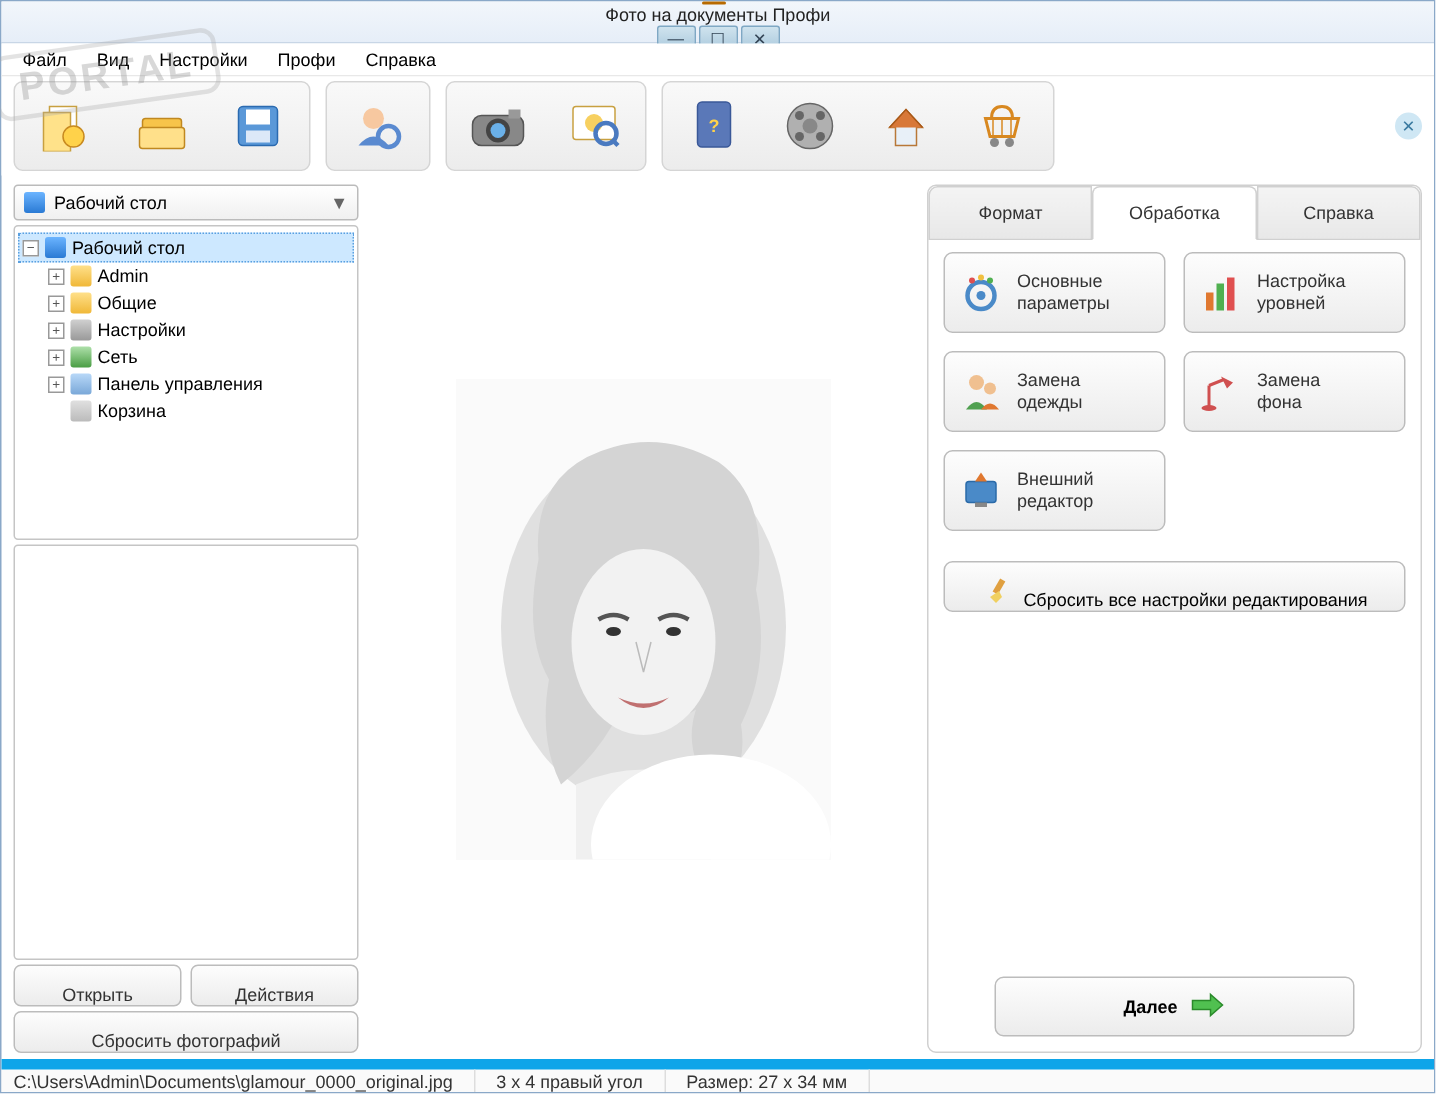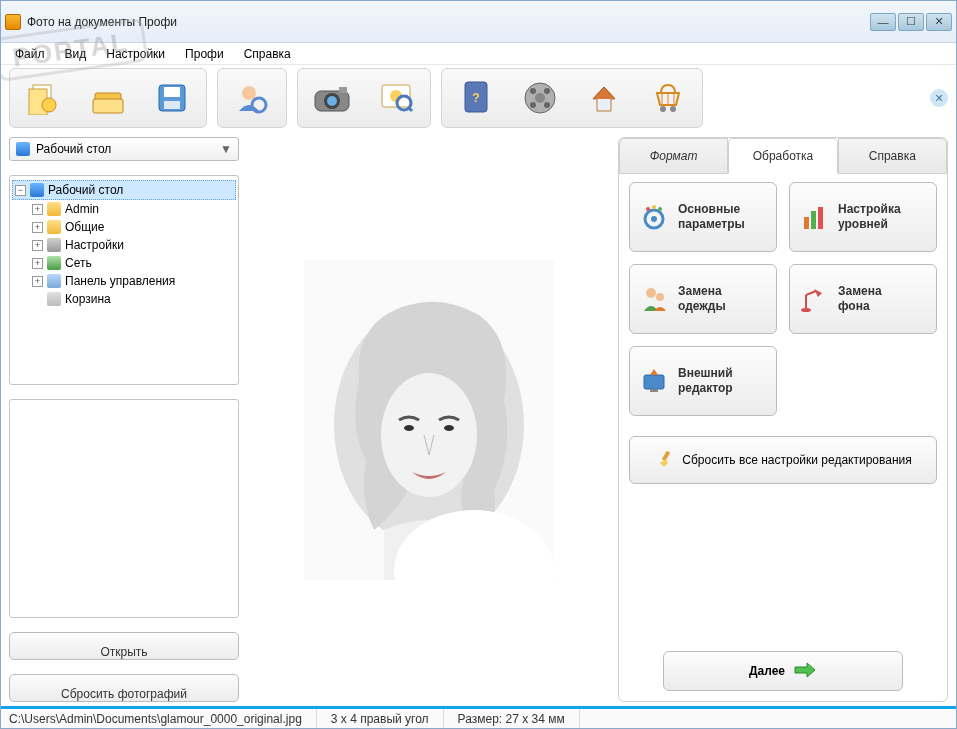--- a/index.html
+++ b/index.html
@@ -1,36 +1,36 @@
 <!DOCTYPE html>
 <html><head>
 <meta charset="utf-8">
 <style>
 * { box-sizing: border-box; margin: 0; padding: 0; font-family: Tahoma, Arial, sans-serif; font-size: 12px; }
 body { background: #fff; width: 957px; height: 729px; overflow: hidden; }
 
 .window { width: 957px; height: 729px; border: 1px solid #8aa8c8; background: #fff; display: flex; flex-direction: column; }
 
-.titlebar { height: 42px; background: linear-gradient(#f2f6fb,#e6eef8); display: flex; align-items: center; padding: 0 4px; border-bottom: 1px solid #c8d6e6; }
+.titlebar { height: 28px; background: linear-gradient(#f2f6fb,#e6eef8); display: flex; align-items: center; padding: 0 4px; border-bottom: 1px solid #c8d6e6; flex-direction: column; }
 .title-icon { width: 16px; height: 16px; background: linear-gradient(#f7b733,#e68a00); border: 1px solid #b86a00; border-radius: 2px; margin-right: 6px; }
 .titlebar-title { flex: 1; color: #222; }
 .win-buttons { display: flex; gap: 2px; }
 .win-btn { width: 26px; height: 18px; background: linear-gradient(#cfe3ee,#a9c8dc); border: 1px solid #7fa8c4; border-radius: 2px; display: flex; align-items: center; justify-content: center; font-size: 11px; color: #345; cursor: pointer; }
 
 .menubar { height: 22px; display: flex; align-items: center; padding: 0 4px; background: #fff; border-bottom: 1px solid #e8e8e8; }
 .menubar span { padding: 2px 10px; cursor: pointer; }
 
 .toolbar-row { height: 66px; display: flex; align-items: center; padding: 4px 8px; gap: 10px; background: #fff; }
 .tool-group { display: flex; gap: 4px; background: linear-gradient(#f9f9f9,#ececec); border: 1px solid #d5d5d5; border-radius: 6px; padding: 4px; }
 .tool-btn { width: 60px; height: 50px; display: flex; align-items: center; justify-content: center; cursor: pointer; border-radius: 4px; }
 .help-close { margin-left: auto; width: 18px; height: 18px; border-radius: 9px; background: #cfe7f4; color: #3a7aa0; display: flex; align-items: center; justify-content: center; font-size: 11px; cursor: pointer; }
 
 .content { flex: 1; display: flex; padding: 6px 8px 4px 8px; gap: 8px; min-height: 0; }
 
-.left-panel { width: 230px; display: flex; flex-direction: column; gap: 14px; }
+.left-panel { width: 230px; display: flex; flex-direction: column; gap: 3px; }
 .combo { height: 24px; border: 1px solid #bbb; background: linear-gradient(#fff,#f0f0f0); display: flex; align-items: center; padding: 0 6px; border-radius: 3px; cursor: pointer; }
 .combo .chev { margin-left: auto; color: #666; }
 .tree-box { border: 1px solid #c5c5c5; background: #fff; height: 210px; overflow: auto; padding: 4px 2px; border-radius: 3px; }
 .tree-item { display: flex; align-items: center; padding: 2px 2px; gap: 4px; white-space: nowrap; }
 .tree-item.sel { background: #cde8ff; border: 1px dotted #5aa0e0; }
 .tree-item .exp { width: 11px; height: 11px; border: 1px solid #999; font-size: 9px; line-height: 9px; text-align: center; color: #555; background: #fff; }
 .tree-item .spacer { width: 14px; display: inline-block; }
 .tree-icon { width: 14px; height: 14px; display: inline-block; border-radius: 2px; }
 .ic-desktop { background: linear-gradient(#6bb4ff,#2a7ad4); }
 .ic-folder { background: linear-gradient(#ffe08a,#f0b838); }
@@ -44,31 +44,31 @@
 .btn-wide { width: 100%; }
 
 .center-panel { flex: 1; display: flex; align-items: center; justify-content: center; }
 .photo { width: 250px; height: 320px; position: relative; background: #f6f6f6; }
 .photo svg { width: 100%; height: 100%; }
 
 .right-panel { width: 330px; border: 1px solid #d0d0d0; border-radius: 6px; padding: 8px 10px 10px 10px; display: flex; flex-direction: column; background: #fff; }
 .tabs { display: flex; margin: -8px -10px 8px -10px; }
 .tab { flex: 1; text-align: center; padding: 10px 4px; background: linear-gradient(#f4f4f4,#e8e8e8); border: 1px solid #d0d0d0; border-bottom: 1px solid #d0d0d0; cursor: pointer; color: #333; }
 .tab.active { background: #fff; border-bottom: 1px solid #fff; font-weight: normal; border-top-left-radius: 5px; border-top-right-radius: 5px; }
-.tab:first-child { border-top-left-radius: 6px; font-style: italic; }
+.tab:first-child { border-top-left-radius: 6px; }
 .tab:last-child { border-top-right-radius: 6px; }
 .panel-title { text-align: center; font-weight: bold; font-size: 14px; margin: 8px 0 16px 0; color: #333; }
 .func-grid { display: grid; grid-template-columns: 1fr 1fr; gap: 12px 12px; margin-bottom: 20px; }
-.func-btn { height: 70px; background: linear-gradient(#fdfdfd,#ececec); border: 1px solid #bcbcbc; border-radius: 6px; display: flex; align-items: center; padding: 0 10px; gap: 10px; cursor: pointer; font-weight: bold; }
+.func-btn { height: 54px; background: linear-gradient(#fdfdfd,#ececec); border: 1px solid #bcbcbc; border-radius: 6px; display: flex; align-items: center; padding: 0 10px; gap: 10px; cursor: pointer; }
 .func-icon { width: 28px; height: 28px; display: flex; align-items: center; justify-content: center; }
 .func-label { line-height: 1.25; color: #333; }
-.reset-btn { height: 48px; background: linear-gradient(#fdfdfd,#ececec); border: 1px solid #bcbcbc; border-radius: 6px; display: flex; align-items: center; justify-content: center; gap: 8px; cursor: pointer; margin-bottom: auto; }
+.reset-btn { height: 34px; background: linear-gradient(#fdfdfd,#ececec); border: 1px solid #bcbcbc; border-radius: 6px; display: flex; align-items: flex-end; justify-content: center; gap: 8px; cursor: pointer; margin-bottom: auto; }
 .next-btn { height: 40px; width: 240px; margin: 8px auto 0 auto; background: linear-gradient(#fdfdfd,#ececec); border: 1px solid #bcbcbc; border-radius: 6px; display: flex; align-items: center; justify-content: center; gap: 8px; cursor: pointer; font-weight: bold; font-size: 13px; }
 
-.statusbar { height: 22px; border-top: 3px solid #0ea5e9; display: flex; align-items: center; padding: 0 8px; background: #fafafa; color: #333; }
+.statusbar { height: 22px; border-top: 7px solid #0ea5e9; display: flex; align-items: center; padding: 0 8px; background: #fafafa; color: #333; }
 .status-cell { padding: 0 14px; border-right: 1px solid #ddd; height: 100%; display: flex; align-items: center; }
 .status-cell:first-child { padding-left: 0; flex: 0 0 auto; }
 
 .watermark { position: absolute; top: 24px; left: 0; width: 300px; height: 110px; pointer-events: none; opacity: 0.32; transform: rotate(-8deg); }
 .watermark-text { font-size: 26px; font-weight: bold; color: #888; border: 3px solid #aaa; border-radius: 10px; padding: 4px 14px; letter-spacing: 2px; }
 </style>
 </head>
 <body>
 
 <div class="window">
@@ -230,20 +230,23 @@
             <span class="tree-icon ic-trash"></span>
             <span>Корзина</span>
           </div>
       </div>
 
       <div class="preview-box"></div>
 
       <div class="left-buttons">
         <div class="btn" style="flex:1">
             <span>Открыть</span>
+          </div>
+        <div class="btn" style="flex:1">
+            <span>Действия</span>
           </div>
       </div>
       <div class="btn btn-wide">
           <span>Сбросить фотографий</span>
         </div>
     </div>
 
     <div class="center-panel">
       <div class="photo">
         <svg viewBox="0 0 250 320">

